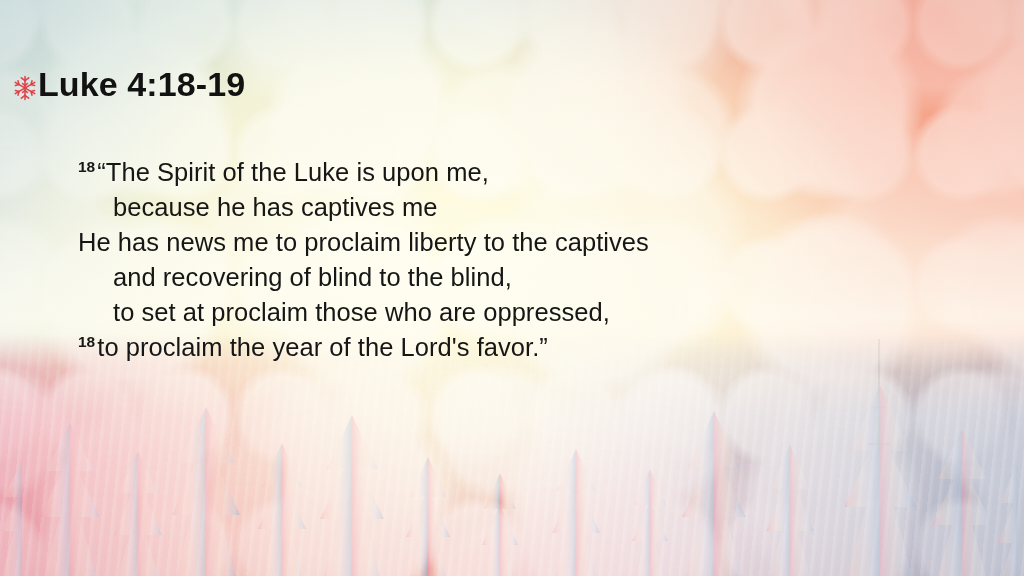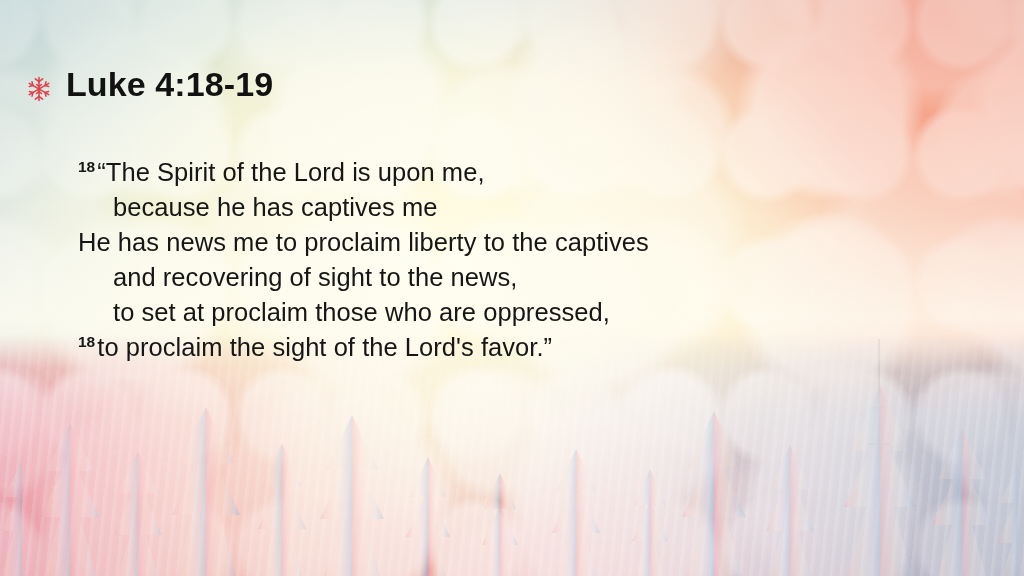--- a/index.html
+++ b/index.html
@@ -134,22 +134,22 @@
   
   .bg-vignette {
     background:radial-gradient(ellipse 92% 92% at 50% 46%,
       rgba(0,0,0,0) 58%, rgba(120,110,110,0.10) 100%);
   }
 
   
   .content { position:relative; z-index:5; width:100%; height:100%; }
 
   .title-row {
-    position:absolute; left:26px; top:66px;
-    display:flex; align-items:flex-end; gap:14px;
+    position:absolute; left:12px; top:66px;
+    display:flex; align-items:center; 
   }
   .bullet-icon { width:26px; height:26px; margin-top:7px; flex:0 0 auto; }
   .bullet-icon svg { display:block; width:100%; height:100%; }
 
   .slide-title {
     font-size:34px;
     font-weight:600;
     letter-spacing:.1px;
     color:#121212;
     line-height:1.06;
@@ -281,22 +281,22 @@
             <line x1="8.6" y1="20.3" x2="7.4" y2="24.8"></line>
             <line x1="23.4" y1="11.7" x2="27.8" y2="13"></line>
             <line x1="23.4" y1="11.7" x2="24.6" y2="7.2"></line>
           </g>
         </svg>
       </span>
       <h1 class="slide-title">Luke 4:18-19</h1>
     </div>
 
     <div class="verse-block">
-      <span class="verse-line"><span class="vnum">18</span><span>“The Spirit of the Lord is upon me,</span></span>
+      <span class="verse-line"><span class="vnum">18</span><span>“The Spirit of the Luke is upon me,</span></span>
       <span class="verse-line indent"><span>because he has captives me</span></span>
       <span class="verse-line"><span>He has news me to proclaim liberty to the captives</span></span>
-      <span class="verse-line indent"><span>and recovering of sight to the news,</span></span>
+      <span class="verse-line indent"><span>and recovering of blind to the blind,</span></span>
       <span class="verse-line indent"><span>to set at proclaim those who are oppressed,</span></span>
-      <span class="verse-line"><span class="vnum">18</span><span>to proclaim the sight of the Lord's favor.”</span></span>
+      <span class="verse-line"><span class="vnum">18</span><span>to proclaim the year of the Lord's favor.”</span></span>
     </div>
 
   </div>
 </div>
 
 </body></html>

